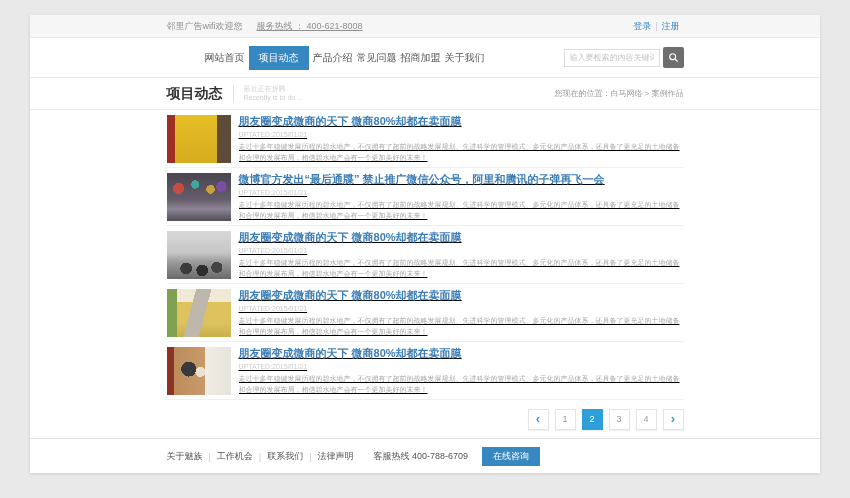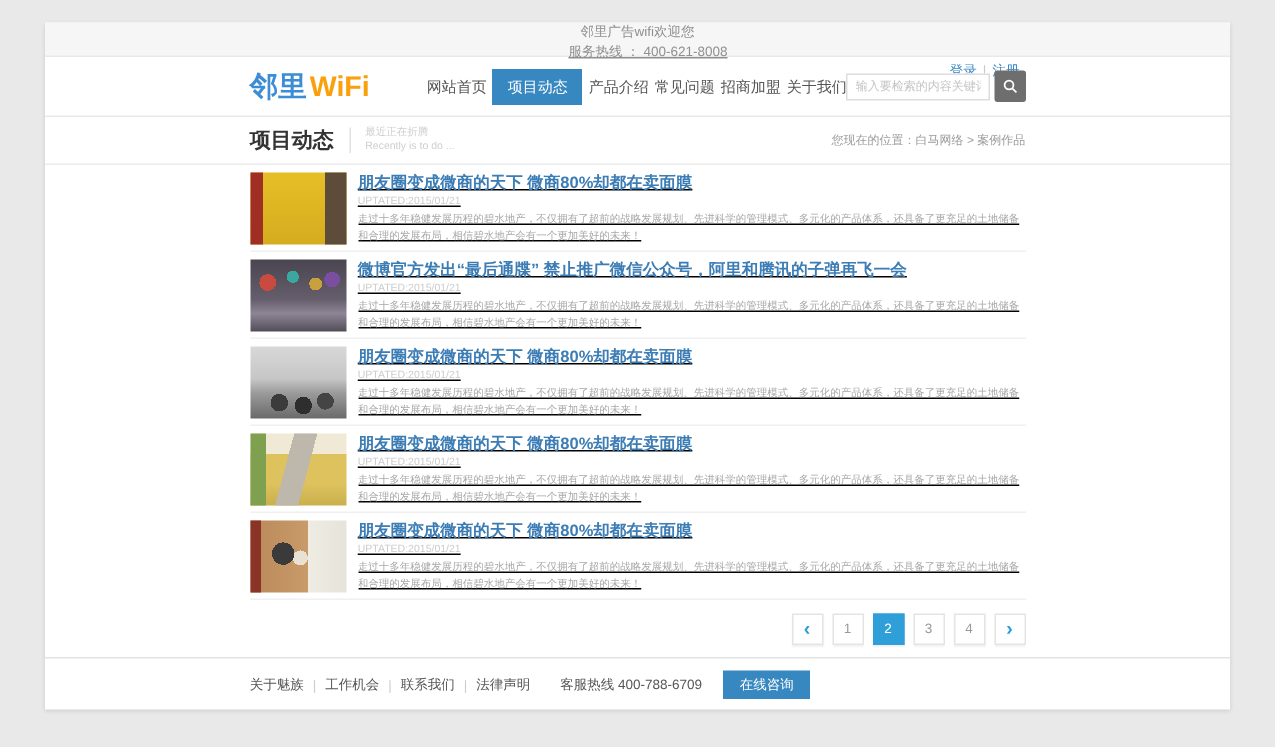--- a/index.html
+++ b/index.html
@@ -10,21 +10,21 @@
   }
   .card {
     position:absolute; left:30px; top:15px; width:790px; height:458px;
     background:#fff; box-shadow:0 1px 3px rgba(0,0,0,.12);
     overflow:hidden;
   }
   .container { width:517px; margin:0 auto; }
 
   
   .topbar { height:23px; background:#f6f6f6; border-bottom:1px solid #e9e9e9; }
-  .topbar .container { display:flex; align-items:center; height:100%; font-size:9px; color:#8f8f8f;flex-direction:column; }
+  .topbar .container { display:flex; align-items:center; height:100%; font-size:9px; color:#8f8f8f; }
   .topbar .hotline { margin-left:14px;text-decoration:underline; }
   .topbar .auth { margin-left:auto; color:#c9c9c9; }
   .topbar .auth a { color:#3a87c4; text-decoration:none; margin:0 4px; cursor:pointer; }
 
   
   .header { height:40px; background:#fff; border-bottom:1px solid #e8e8e8; }
   .header .container { display:flex; align-items:center; height:100%; }
   .logo { font-size:19px; font-weight:bold; letter-spacing:0; cursor:pointer; white-space:nowrap; }
   .logo .cn { color:#3d8dd5; }
   .logo .en { color:#f9a00b; margin-left:2px; }
@@ -115,23 +115,20 @@
       <span>邻里广告wifi欢迎您</span>
       <span class="hotline">服务热线 ： 400-621-8008</span>
       <span class="auth">
         <a>登录</a><span>|</span><a>注册</a>
       </span>
     </div>
   </div>
 
   <div class="header">
     <div class="container">
-      <div class="logo">
-        <span class="cn">邻里</span><span class="en">WiFi</span>
-      </div>
       <div class="nav">
         <a>网站首页</a>
         <a class="active">项目动态</a>
         <a>产品介绍</a>
         <a>常见问题</a>
         <a>招商加盟</a>
         <a>关于我们</a>
       </div>
       <div class="search">
         <input type="text" placeholder="输入要检索的内容关键词" style="">

